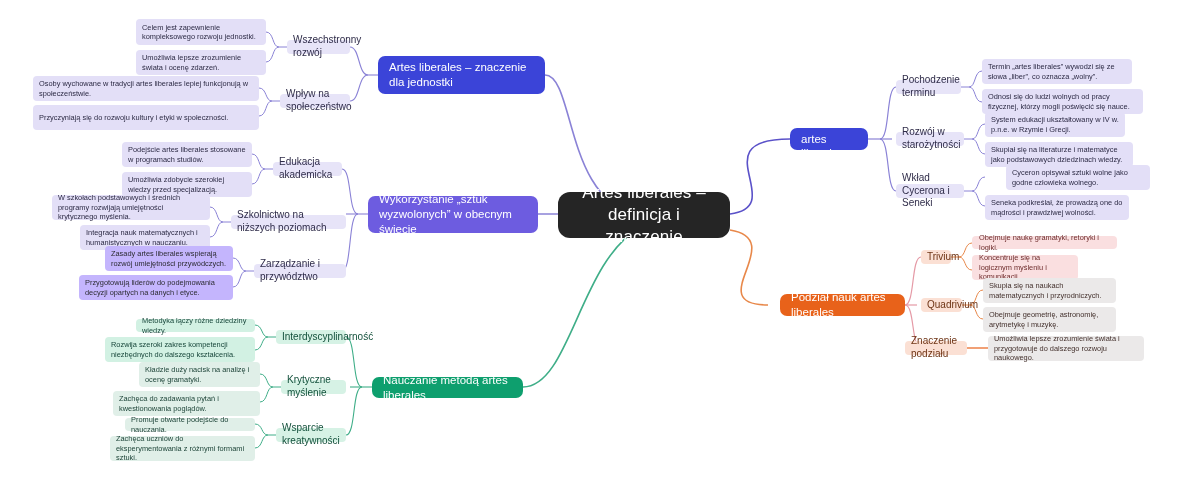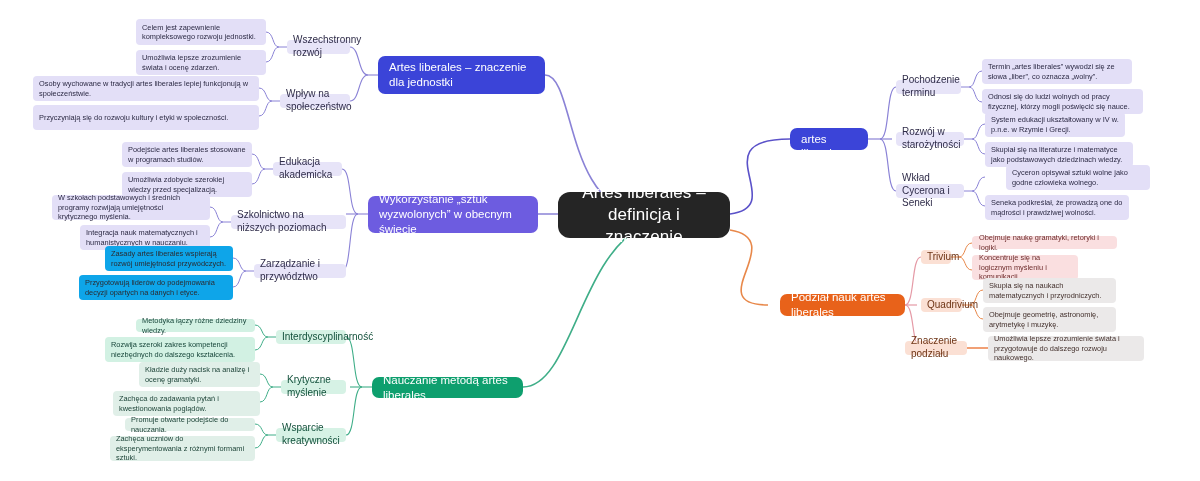--- a/index.html
+++ b/index.html
@@ -70,21 +70,21 @@
   .sub.orange {background:#fbe0d4;color:#6e3415;}
 
   
   .leaf{
     font-size:7.4px;
     padding:4px 6px;
     border-radius:4px;
     align-items:center;
   }
   .leaf.violet {background:#e3dff7;color:#2c2a44;}
-  .leaf.grey   {background:#0ea5e9;color:#2b2b31;justify-content:center;}
+  .leaf.grey   {background:#c4b5fd;color:#2b2b31;justify-content:center;}
   .leaf.green  {background:#d2f1e3;color:#17463a;}
   .leaf.mint   {background:#e0efe8;color:#1d4438;}
   .leaf.pink   {background:#fadfe0;color:#6d2b2b;padding-left:7px;}
   .leaf.warm   {background:#ebe9e9;color:#43302c;}
 </style>
 </head>
 <body>
 
 <div id="canvas">
 

